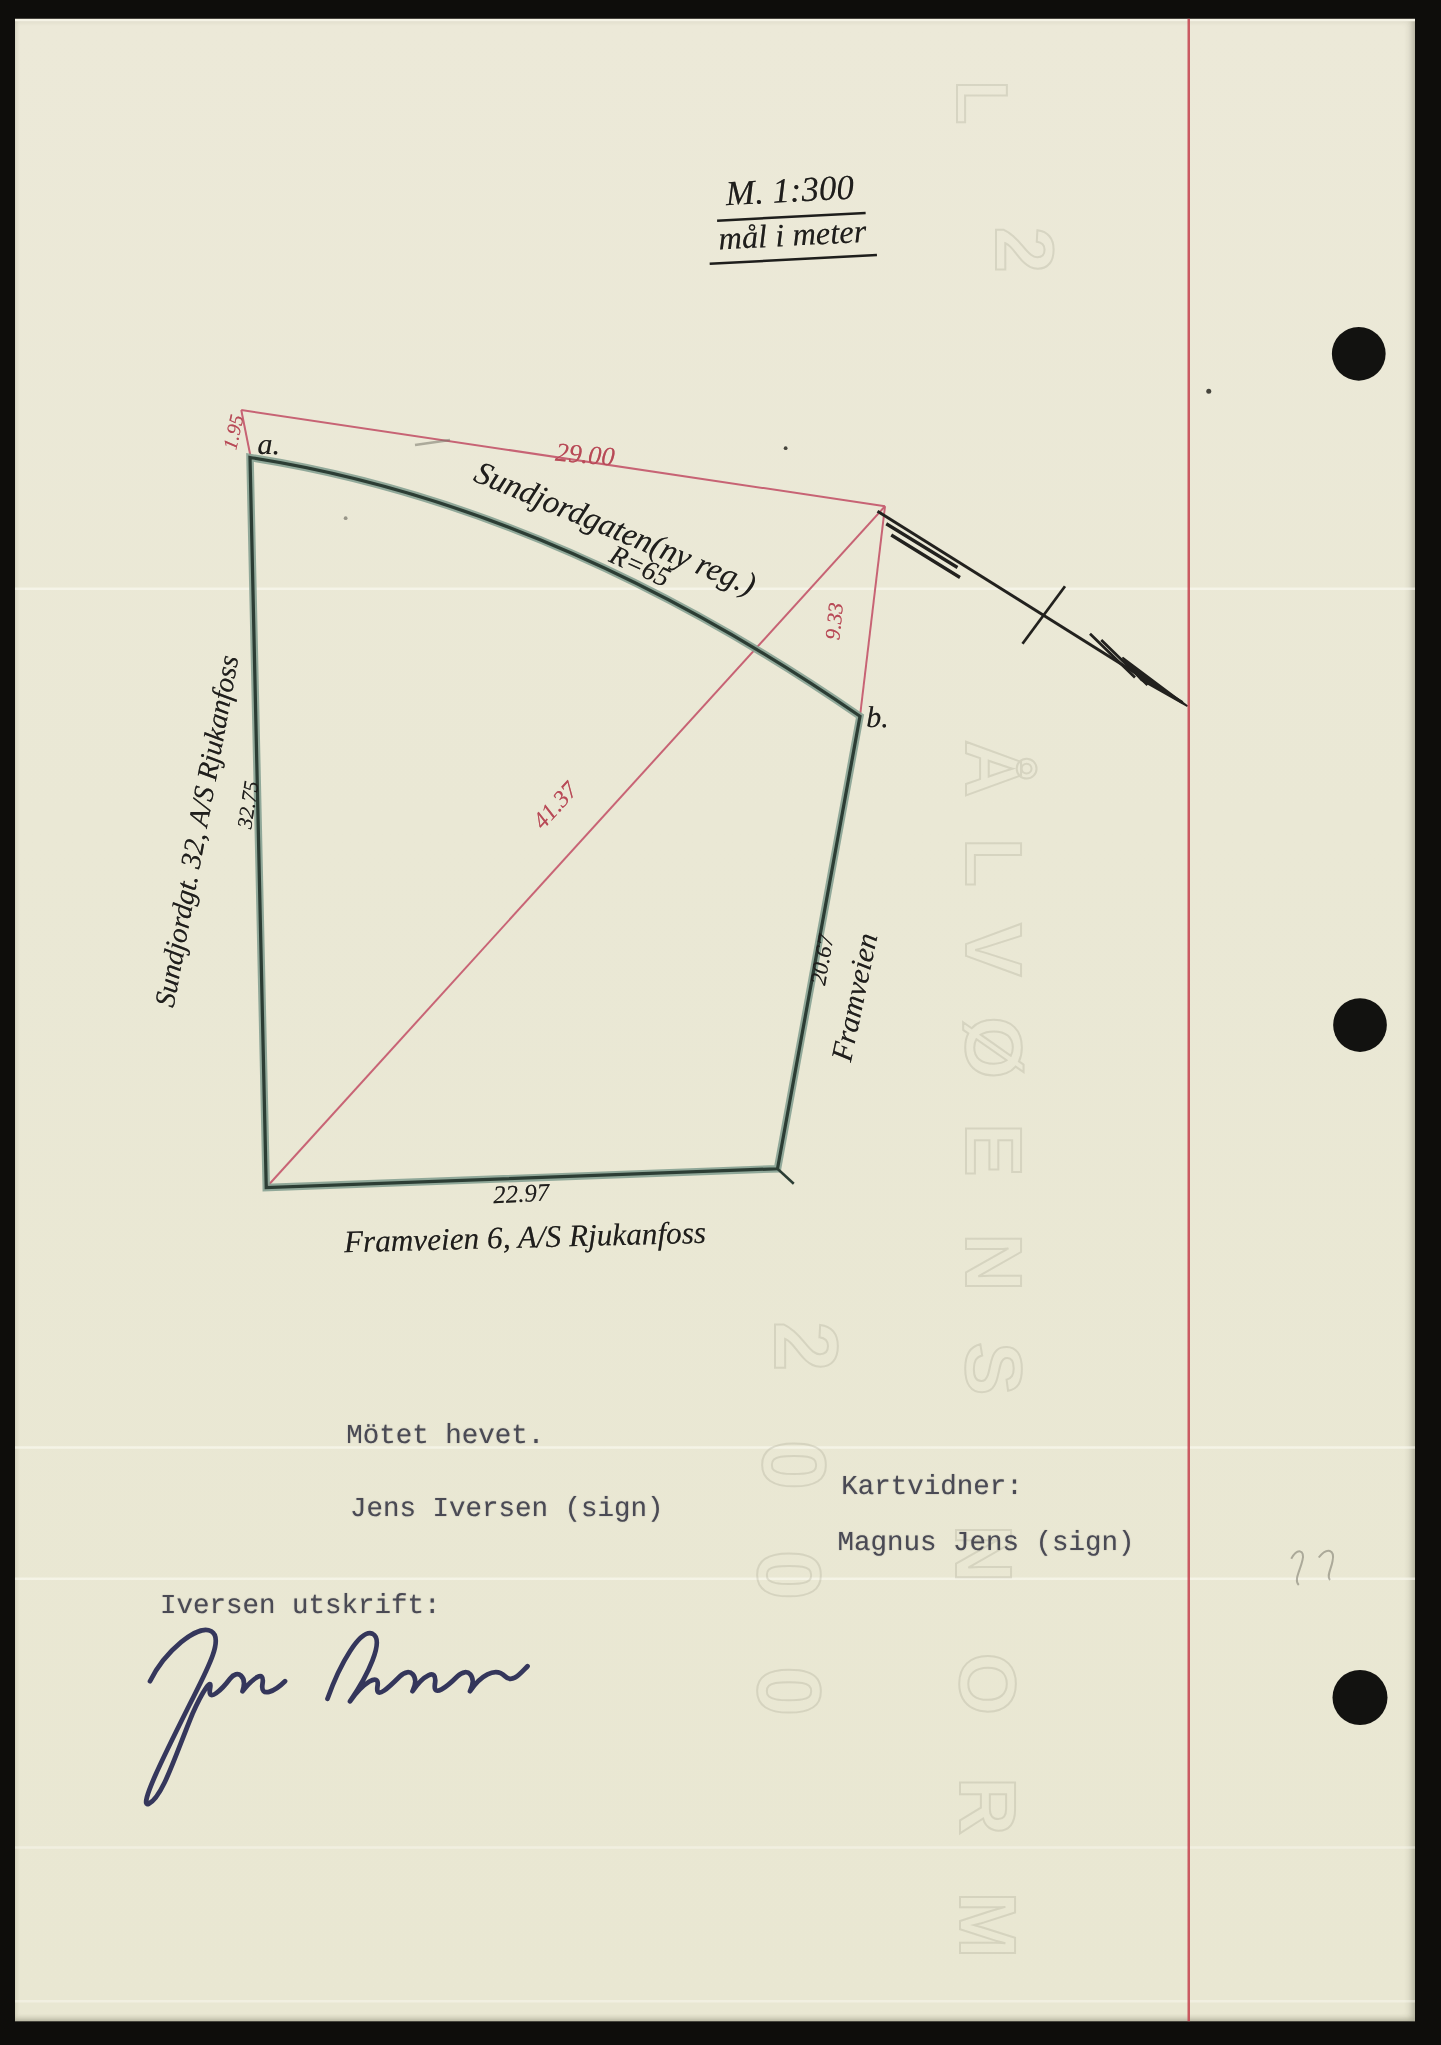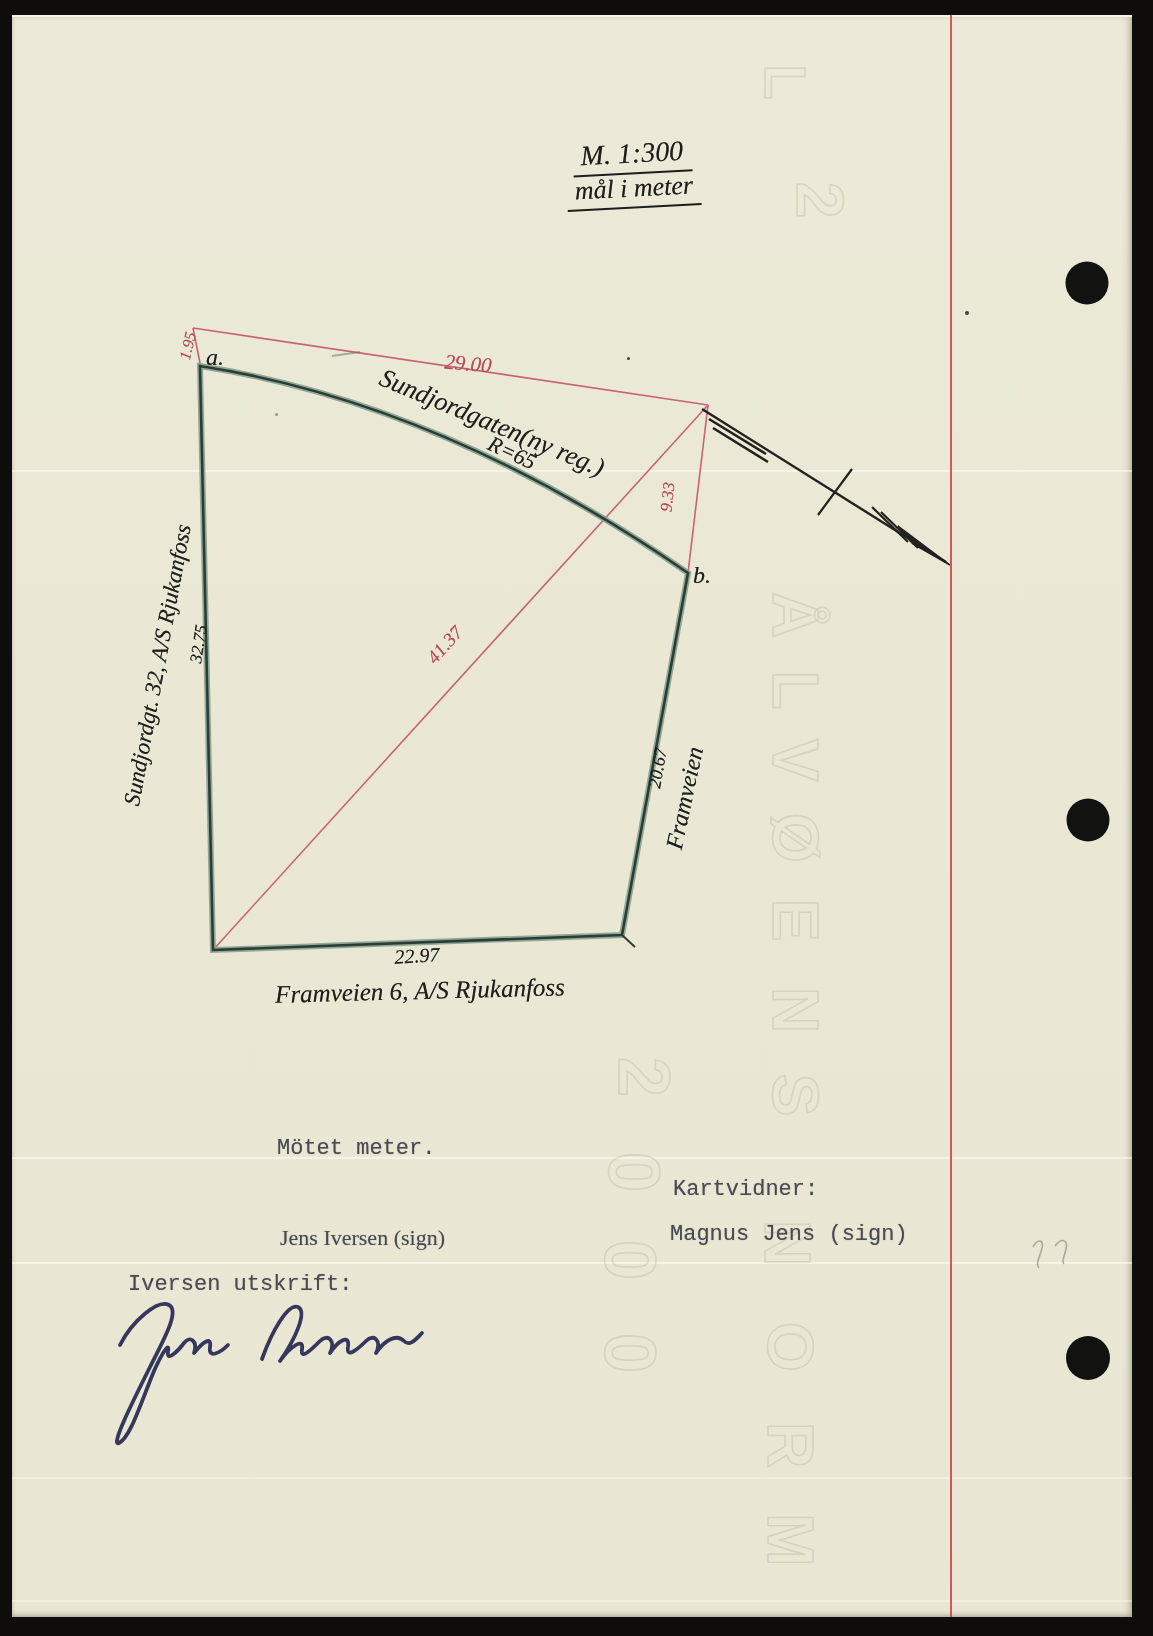--- a/index.html
+++ b/index.html
@@ -112,23 +112,23 @@
   <span class="lbl red" style="left:656px;top:482px;font-size:17px;--r:-84deg;">9.33</span>
   <span class="lbl" style="left:690px;top:560px;font-size:24px;">b.</span>
   <span class="lbl red" style="left:433px;top:630px;font-size:19px;--r:-48deg;">41.37</span>
   <span class="lbl" style="left:187px;top:629px;font-size:17px;--r:-81deg;">32.75</span>
   <span class="lbl" style="left:146px;top:650px;font-size:23px;--r:-79.5deg;">Sundjordgt. 32, A/S Rjukanfoss</span>
   <span class="lbl" style="left:646px;top:753px;font-size:18px;--r:-80deg;">20.67</span>
   <span class="lbl" style="left:673px;top:783px;font-size:24px;--r:-78deg;">Framveien</span>
   <span class="lbl" style="left:405px;top:941px;font-size:20px;--r:-3deg;">22.97</span>
   <span class="lbl" style="left:408px;top:976px;font-size:25px;--r:-1.5deg;">Framveien 6, A/S Rjukanfoss</span>
 
-  <span class="type" style="left:265px;top:1121px;">Mötet meter.</span>
+  <span class="type" style="left:265px;top:1121px;">Mötet hevet.</span>
   <span class="type" style="left:661px;top:1118px;margin-top:44px;">Kartvidner:</span>
-  <span class="type" style="left:268px;top:1210px;font-family:Liberation Serif, serif;">Jens Iversen (sign)</span>
+  <span class="type" style="left:268px;top:1180px;">Jens Iversen (sign)</span>
   <span class="type" style="left:658px;top:1207px;">Magnus Jens (sign)</span>
   <span class="type" style="left:116px;top:1257px;">Iversen utskrift:</span>
 
   <div class="margin-line" style="left:938px;"></div>
 
   <div class="hole" style="left:1075px;top:268px;"></div>
   <div class="hole" style="left:1076px;top:805px;"></div>
   <div class="hole" style="left:1076px;top:1343px;width:44px;height:44px;"></div>
 
   <div class="speck" style="left:615px;top:342px;width:3px;height:3px;"></div>

